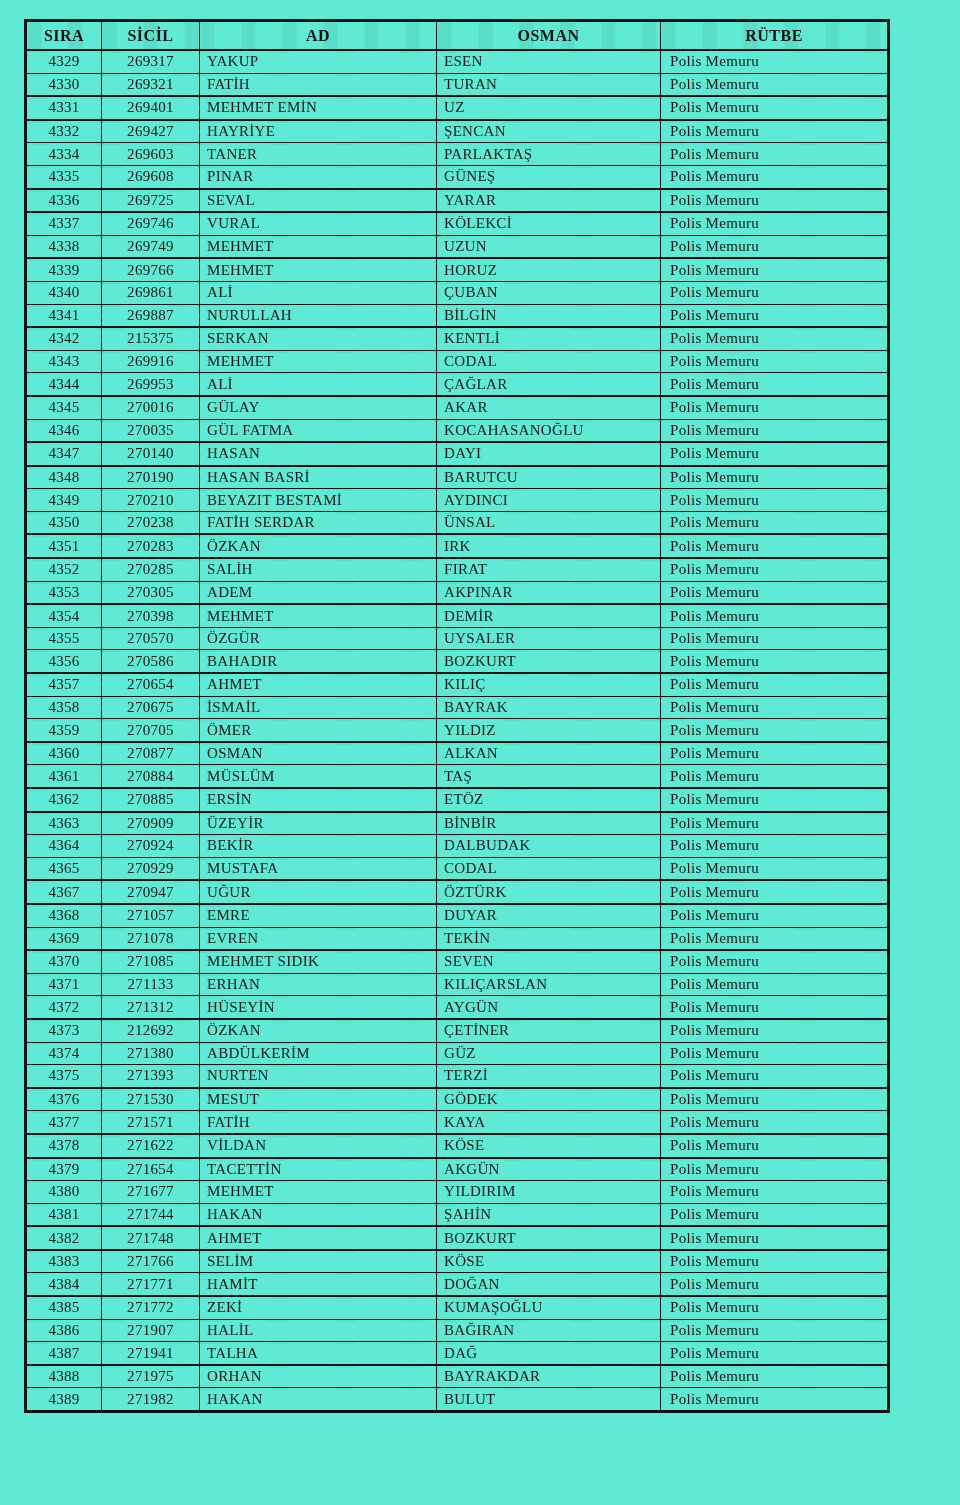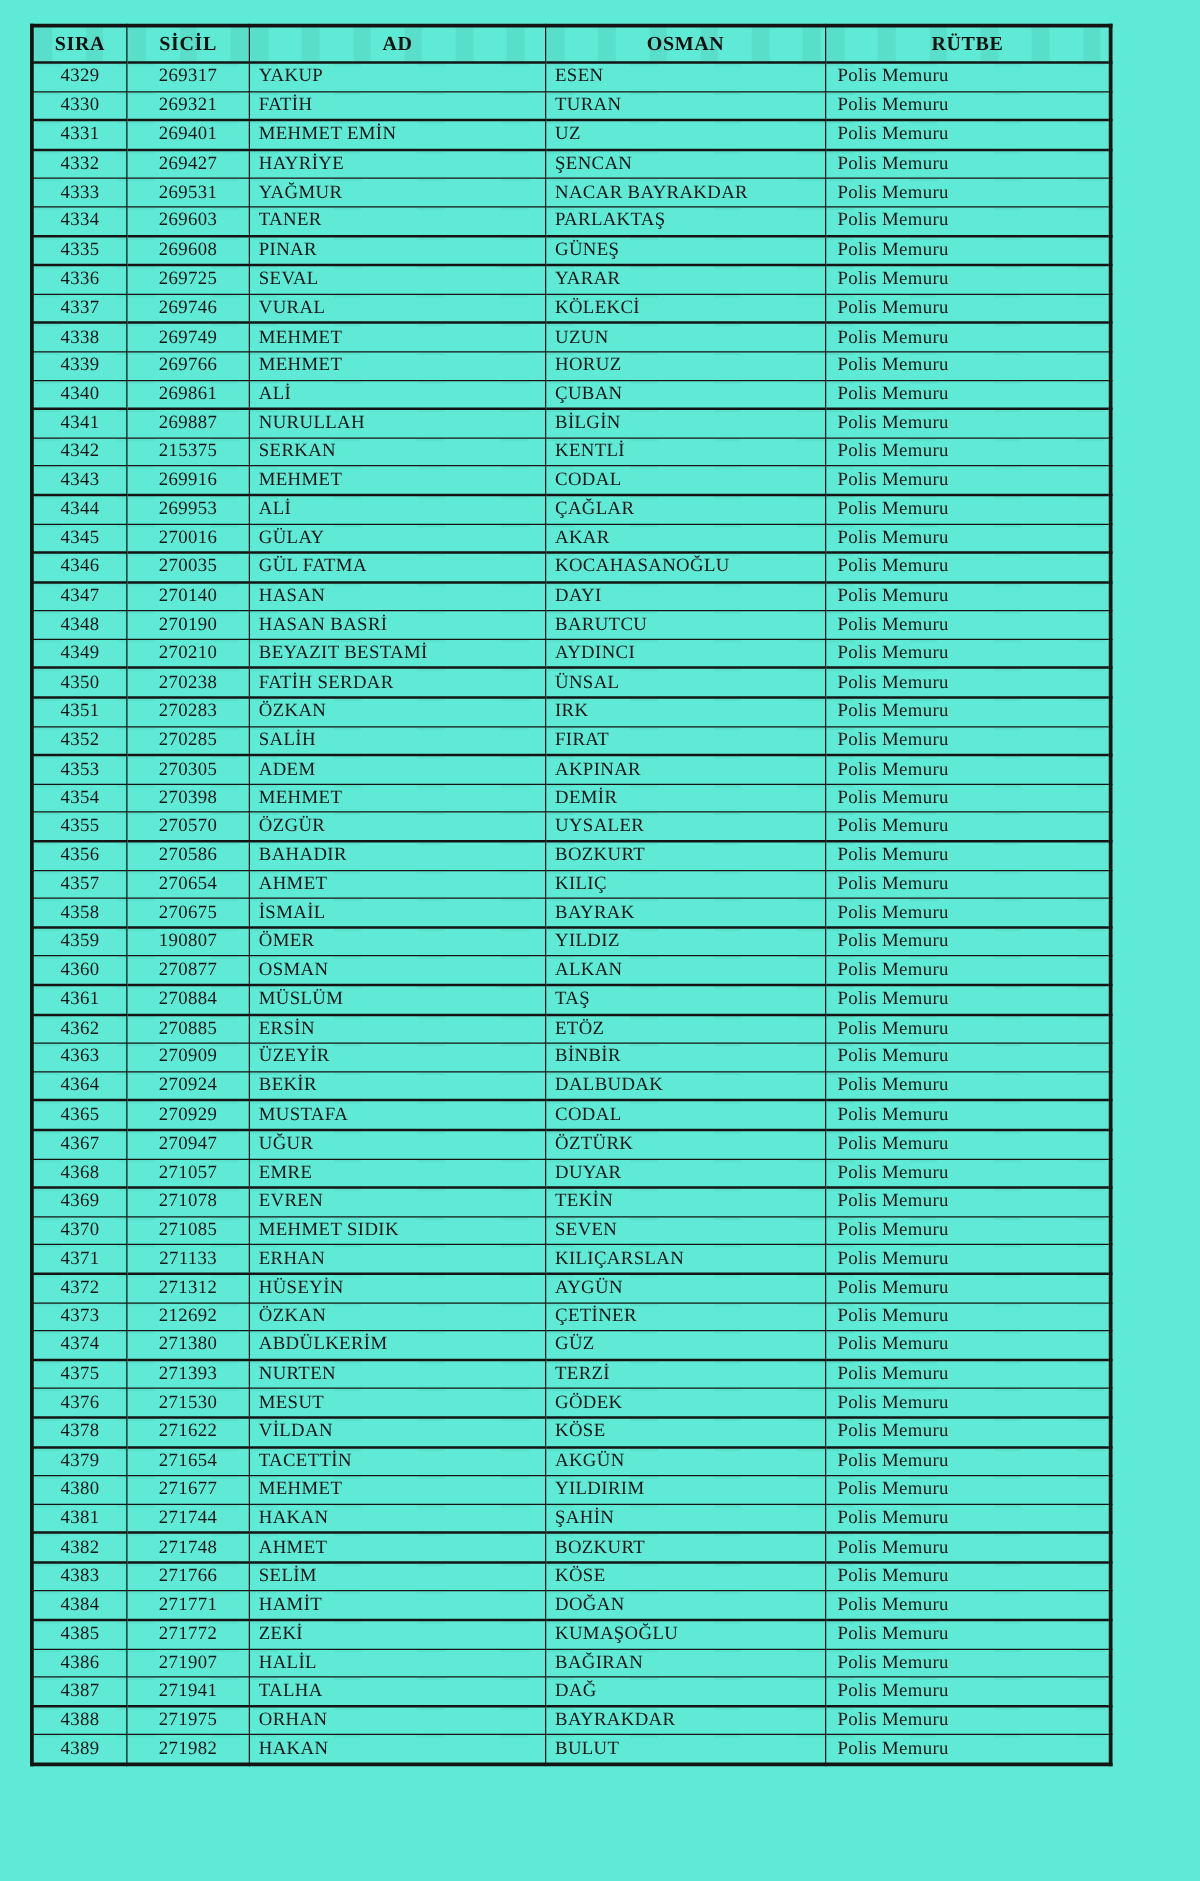--- a/index.html
+++ b/index.html
@@ -116,27 +116,20 @@
     </tr>
 
     <tr>
       <td class="c-sira">4332</td>
       <td class="c-sicil">269427</td>
       <td class="c-ad">HAYRİYE</td>
       <td class="c-soyad">ŞENCAN</td>
       <td class="c-rutbe">Polis Memuru</td>
     </tr>
 
-    <tr>
-      <td class="c-sira">4333</td>
-      <td class="c-sicil">269531</td>
-      <td class="c-ad">YAĞMUR</td>
-      <td class="c-soyad">NACAR BAYRAKDAR</td>
-      <td class="c-rutbe">Polis Memuru</td>
-    </tr>
 
     <tr>
       <td class="c-sira">4334</td>
       <td class="c-sicil">269603</td>
       <td class="c-ad">TANER</td>
       <td class="c-soyad">PARLAKTAŞ</td>
       <td class="c-rutbe">Polis Memuru</td>
     </tr>
 
     <tr>
@@ -326,21 +319,21 @@
     <tr>
       <td class="c-sira">4358</td>
       <td class="c-sicil">270675</td>
       <td class="c-ad">İSMAİL</td>
       <td class="c-soyad">BAYRAK</td>
       <td class="c-rutbe">Polis Memuru</td>
     </tr>
 
     <tr>
       <td class="c-sira">4359</td>
-      <td class="c-sicil">190807</td>
+      <td class="c-sicil">270705</td>
       <td class="c-ad">ÖMER</td>
       <td class="c-soyad">YILDIZ</td>
       <td class="c-rutbe">Polis Memuru</td>
     </tr>
 
     <tr>
       <td class="c-sira">4360</td>
       <td class="c-sicil">270877</td>
       <td class="c-ad">OSMAN</td>
       <td class="c-soyad">ALKAN</td>
@@ -461,20 +454,27 @@
     </tr>
 
     <tr>
       <td class="c-sira">4376</td>
       <td class="c-sicil">271530</td>
       <td class="c-ad">MESUT</td>
       <td class="c-soyad">GÖDEK</td>
       <td class="c-rutbe">Polis Memuru</td>
     </tr>
 
+    <tr>
+      <td class="c-sira">4377</td>
+      <td class="c-sicil">271571</td>
+      <td class="c-ad">FATİH</td>
+      <td class="c-soyad">KAYA</td>
+      <td class="c-rutbe">Polis Memuru</td>
+    </tr>
 
     <tr>
       <td class="c-sira">4378</td>
       <td class="c-sicil">271622</td>
       <td class="c-ad">VİLDAN</td>
       <td class="c-soyad">KÖSE</td>
       <td class="c-rutbe">Polis Memuru</td>
     </tr>
 
     <tr>

